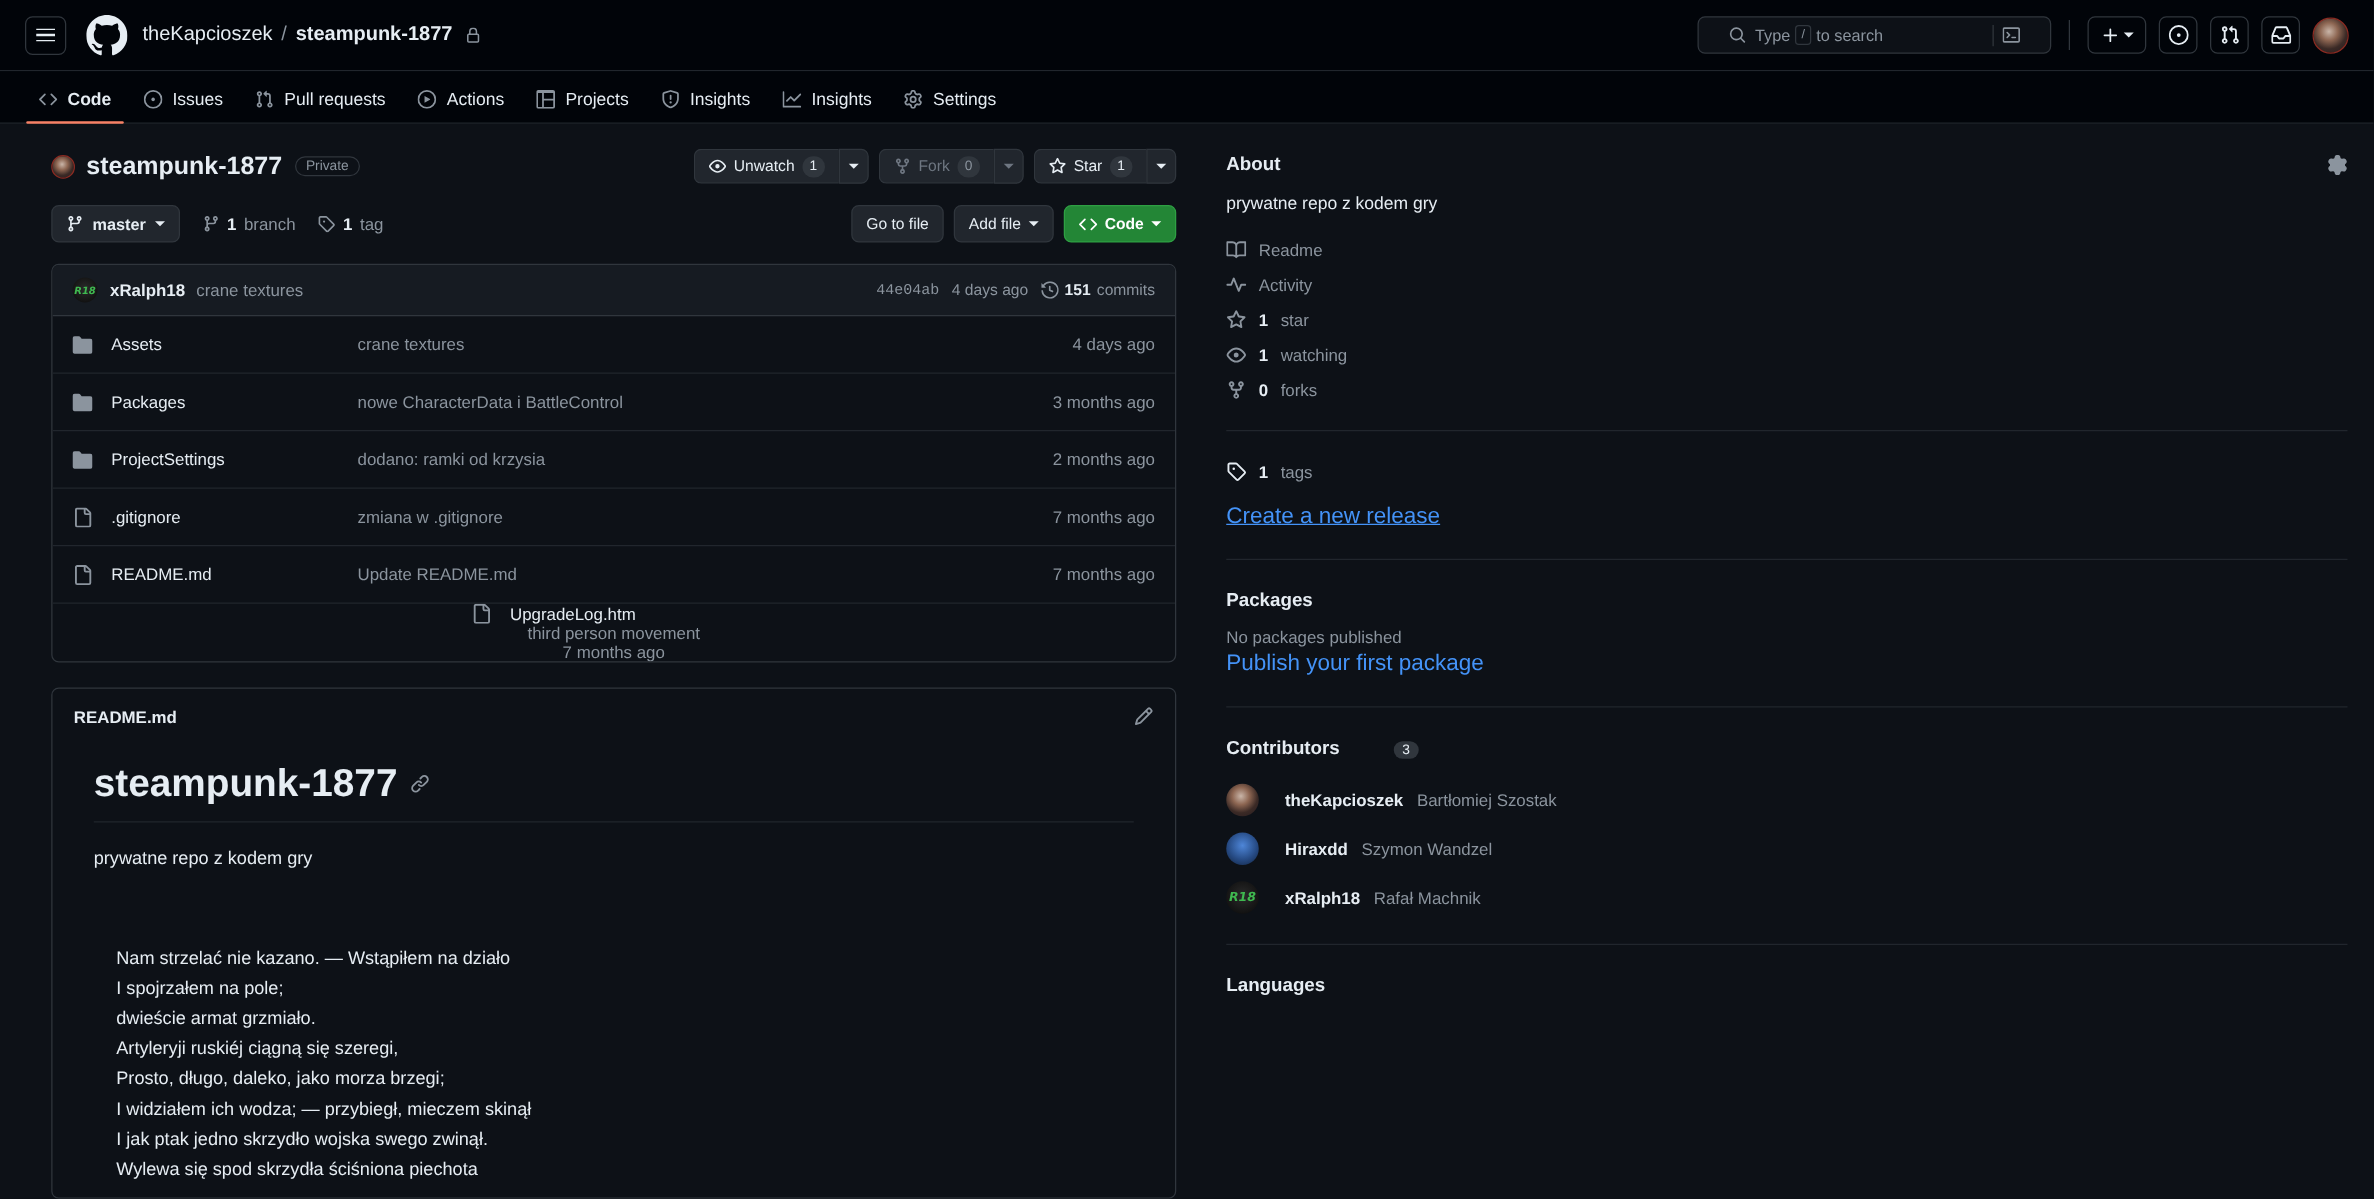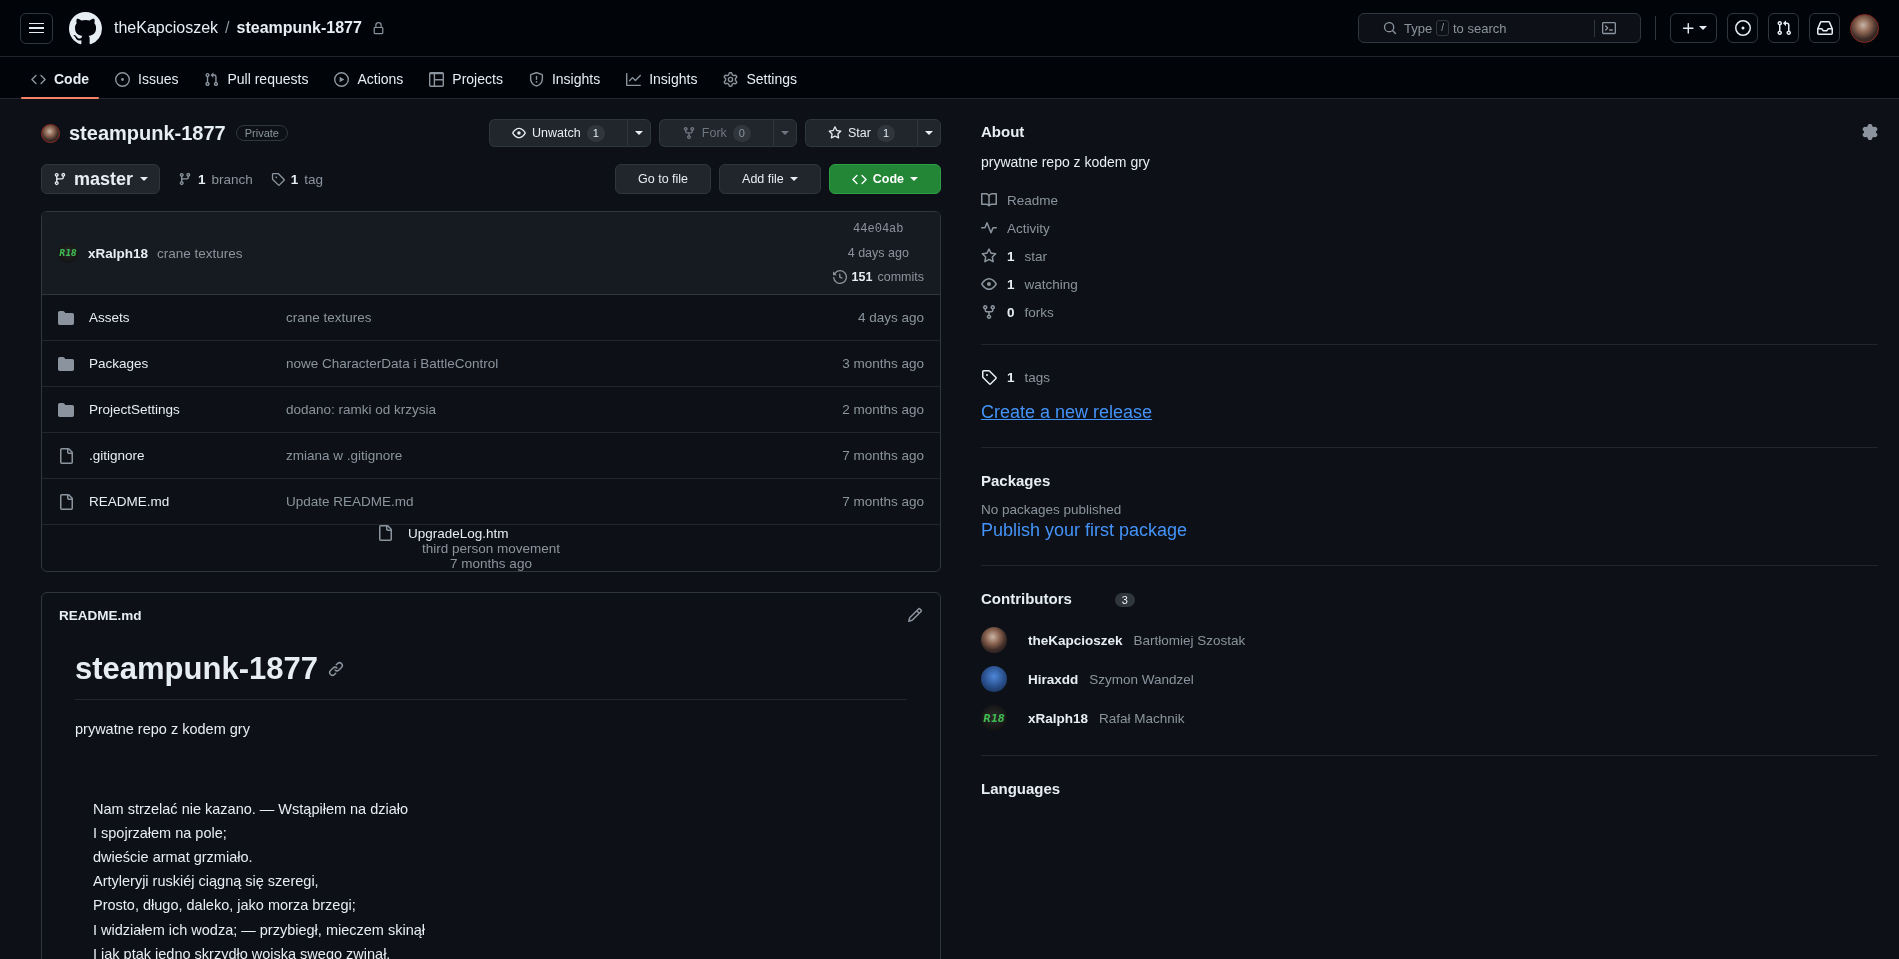--- a/index.html
+++ b/index.html
@@ -100,39 +100,39 @@
   }
   .repo-name { font-size: 20px; font-weight: 600; color: #e6edf3; }
   .badge-private {
     margin-left: 10px; font-size: 11px; color: #8b949e;
     border: 1px solid #30363d; border-radius: 20px; padding: 1px 8px;
   }
   .title-actions { margin-left: auto; display: flex; align-items: center; gap: 8px; }
   .btn {
     height: 28px; background: #21262d; border: 1px solid #30363d;
     border-radius: 6px; color: #e6edf3; font-size: 12.5px;
-    display: flex; align-items: center; gap: 6px; padding: 0 22px; cursor: pointer;
+    display: flex; align-items: center; gap: 6px; padding: 0 11px; cursor: pointer;
   }
   .btn.disabled { color: #6e7681; cursor: default; }
   .btn-group { display: flex; }
   .btn-group .btn:first-child { border-top-right-radius: 0; border-bottom-right-radius: 0; border-right: none; }
   .btn-group .btn:last-child { border-top-left-radius: 0; border-bottom-left-radius: 0; padding: 0 7px; }
   .counter {
     background: #30363d; border-radius: 20px; font-size: 11px;
     padding: 0px 6px; color: #e6edf3; line-height: 17px;
   }
   .counter.dim { color: #8b949e; }
   .caret { width: 0; height: 0; border-left: 4px solid transparent; border-right: 4px solid transparent; border-top: 4px solid currentColor; display:inline-block; }
 
   
   .toolbar-row { display: flex; align-items: center; padding-bottom: 17px; }
   .branch-btn {
     height: 30px; background: #21262d; border: 1px solid #30363d; border-radius: 6px;
     display: flex; align-items: center; gap: 7px; padding: 0 11px;
-    font-size: 18px; font-weight: 600; cursor: pointer;
+    font-size: 13px; font-weight: 600; cursor: pointer;
   }
   .meta-link { display: flex; align-items: center; gap: 6px; margin-left: 18px; font-size: 13.5px; color: #8b949e; cursor: pointer; }
   .meta-link b { color: #e6edf3; font-weight: 600; }
   .toolbar-right { margin-left: auto; display: flex; align-items: center; gap: 8px; }
   .btn.green { background: #238636; border-color: #2ea043; color: #fff; font-weight: 600; height: 30px; }
 
   
   .filebox { border: 1px solid #30363d; border-radius: 6px; overflow: hidden; }
   .commitbar {
     background: #161b22; display: flex; align-items: center;
@@ -142,21 +142,21 @@
     width: 20px; height: 20px; border-radius: 50%; margin-right: 10px;
     background: radial-gradient(circle at 50% 45%, #2b2b2b 0%, #131313 70%, #000 100%);
     display: flex; align-items: center; justify-content: center;
     font-size: 8px; font-weight: bold; font-style: italic; color: #3fb950;
     font-family: "DejaVu Sans", sans-serif;
   }
   .cm-ava.hx { background: radial-gradient(circle at 50% 40%, #4e86d8 0%, #274c86 55%, #10213c 100%); }
   .cm-ava.kp { background: radial-gradient(circle at 45% 38%, #c9b5a8 0%, #8d6652 32%, #3b2a26 62%, #231a1e 100%); }
   .cm-author { font-weight: 600; color: #e6edf3; margin-right: 9px; }
   .cm-msg { color: #8b949e; }
-  .cm-right { margin-left: auto; display: flex; align-items: center; gap: 10px; color: #8b949e; font-size: 12.5px; flex-direction: column; }
+  .cm-right { margin-left: auto; display: flex; align-items: center; gap: 10px; color: #8b949e; font-size: 12.5px; }
   .cm-right .hash { font-family: "Liberation Mono", monospace; font-size: 12px; }
   .cm-commits { display: flex; align-items: center; gap: 5px; }
   .cm-commits b { color: #e6edf3; font-weight: 600; }
 
   .frow {
     display: flex; align-items: center; height: 46px;
     padding: 0 16px; border-bottom: 1px solid #21262d; font-size: 13.5px;
   }
   .frow:last-child { border-bottom: none; flex-direction: column; }
   .frow .fname { width: 228px; display: flex; align-items: center; gap: 15px; color: #e6edf3; cursor: pointer; }

